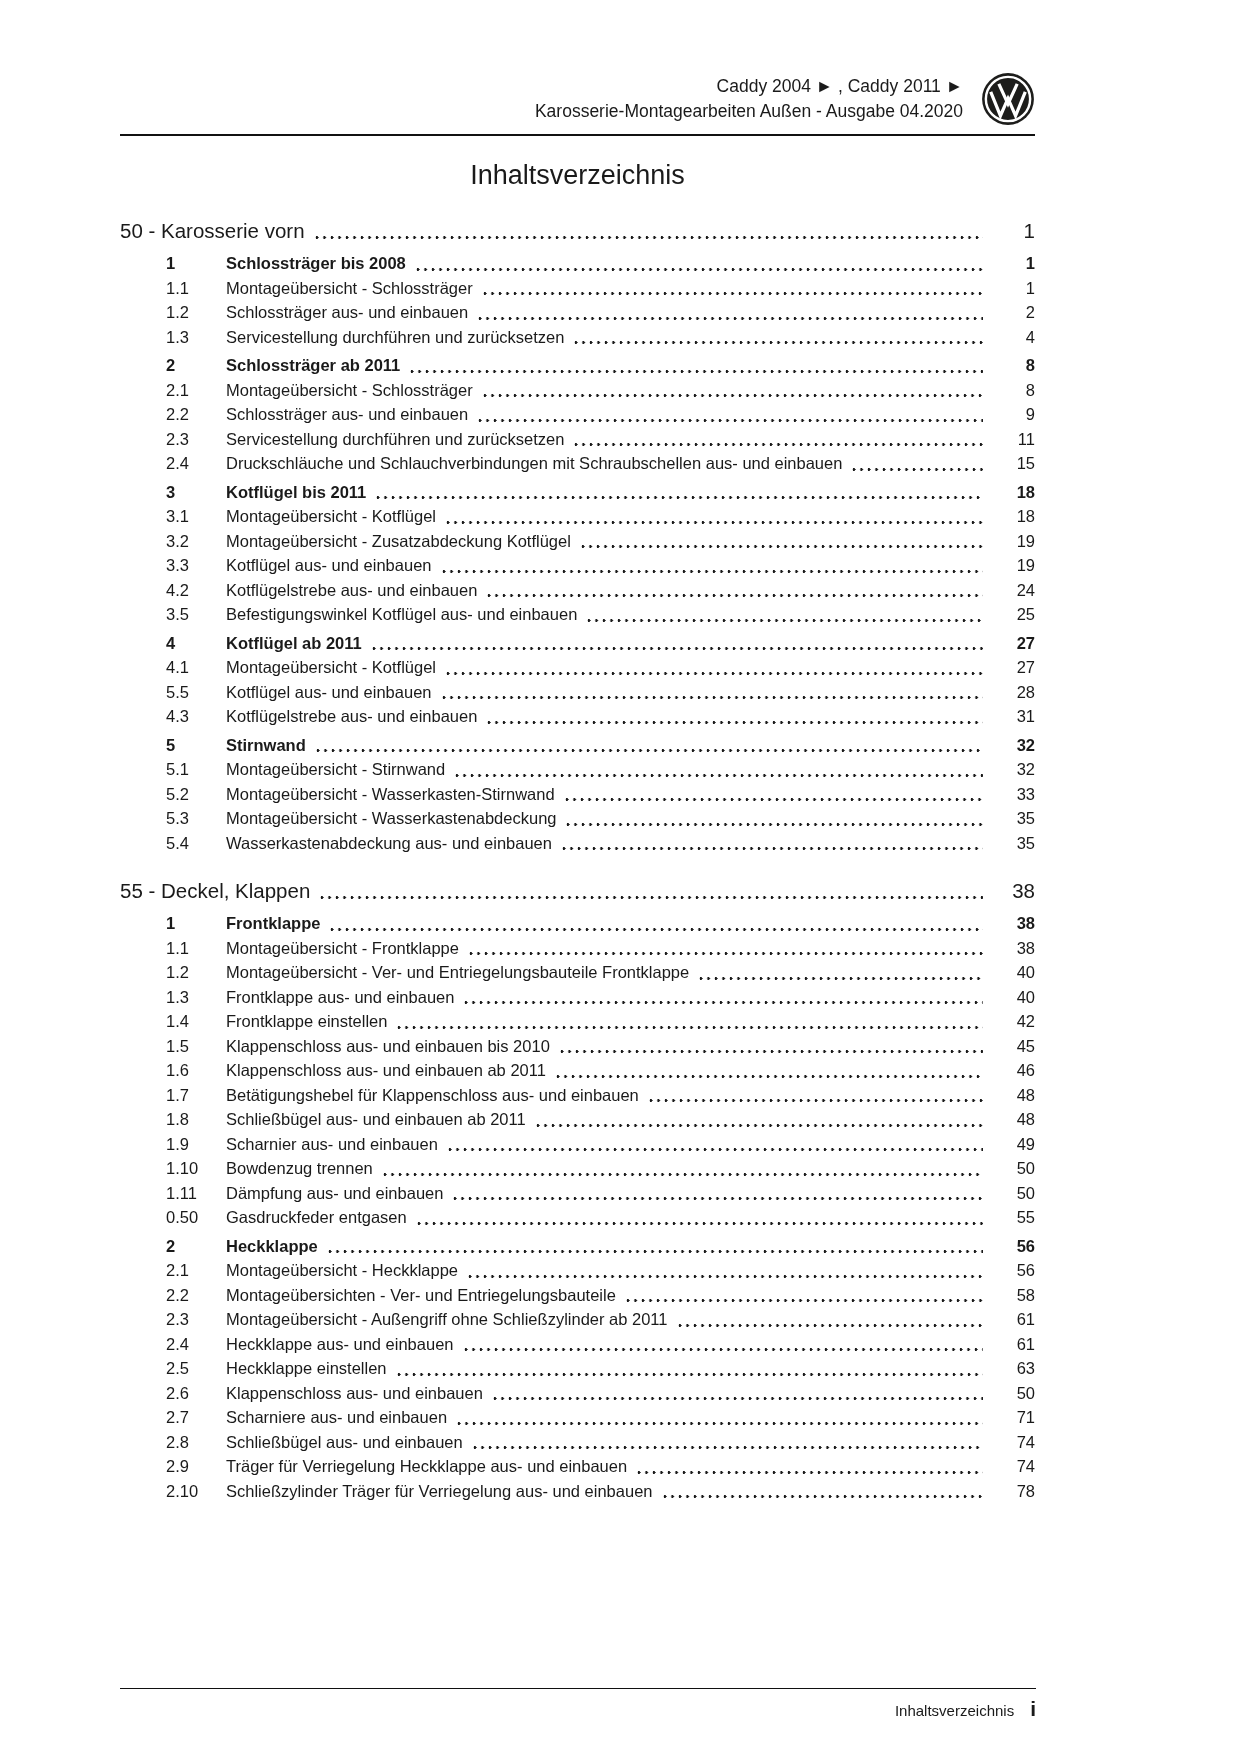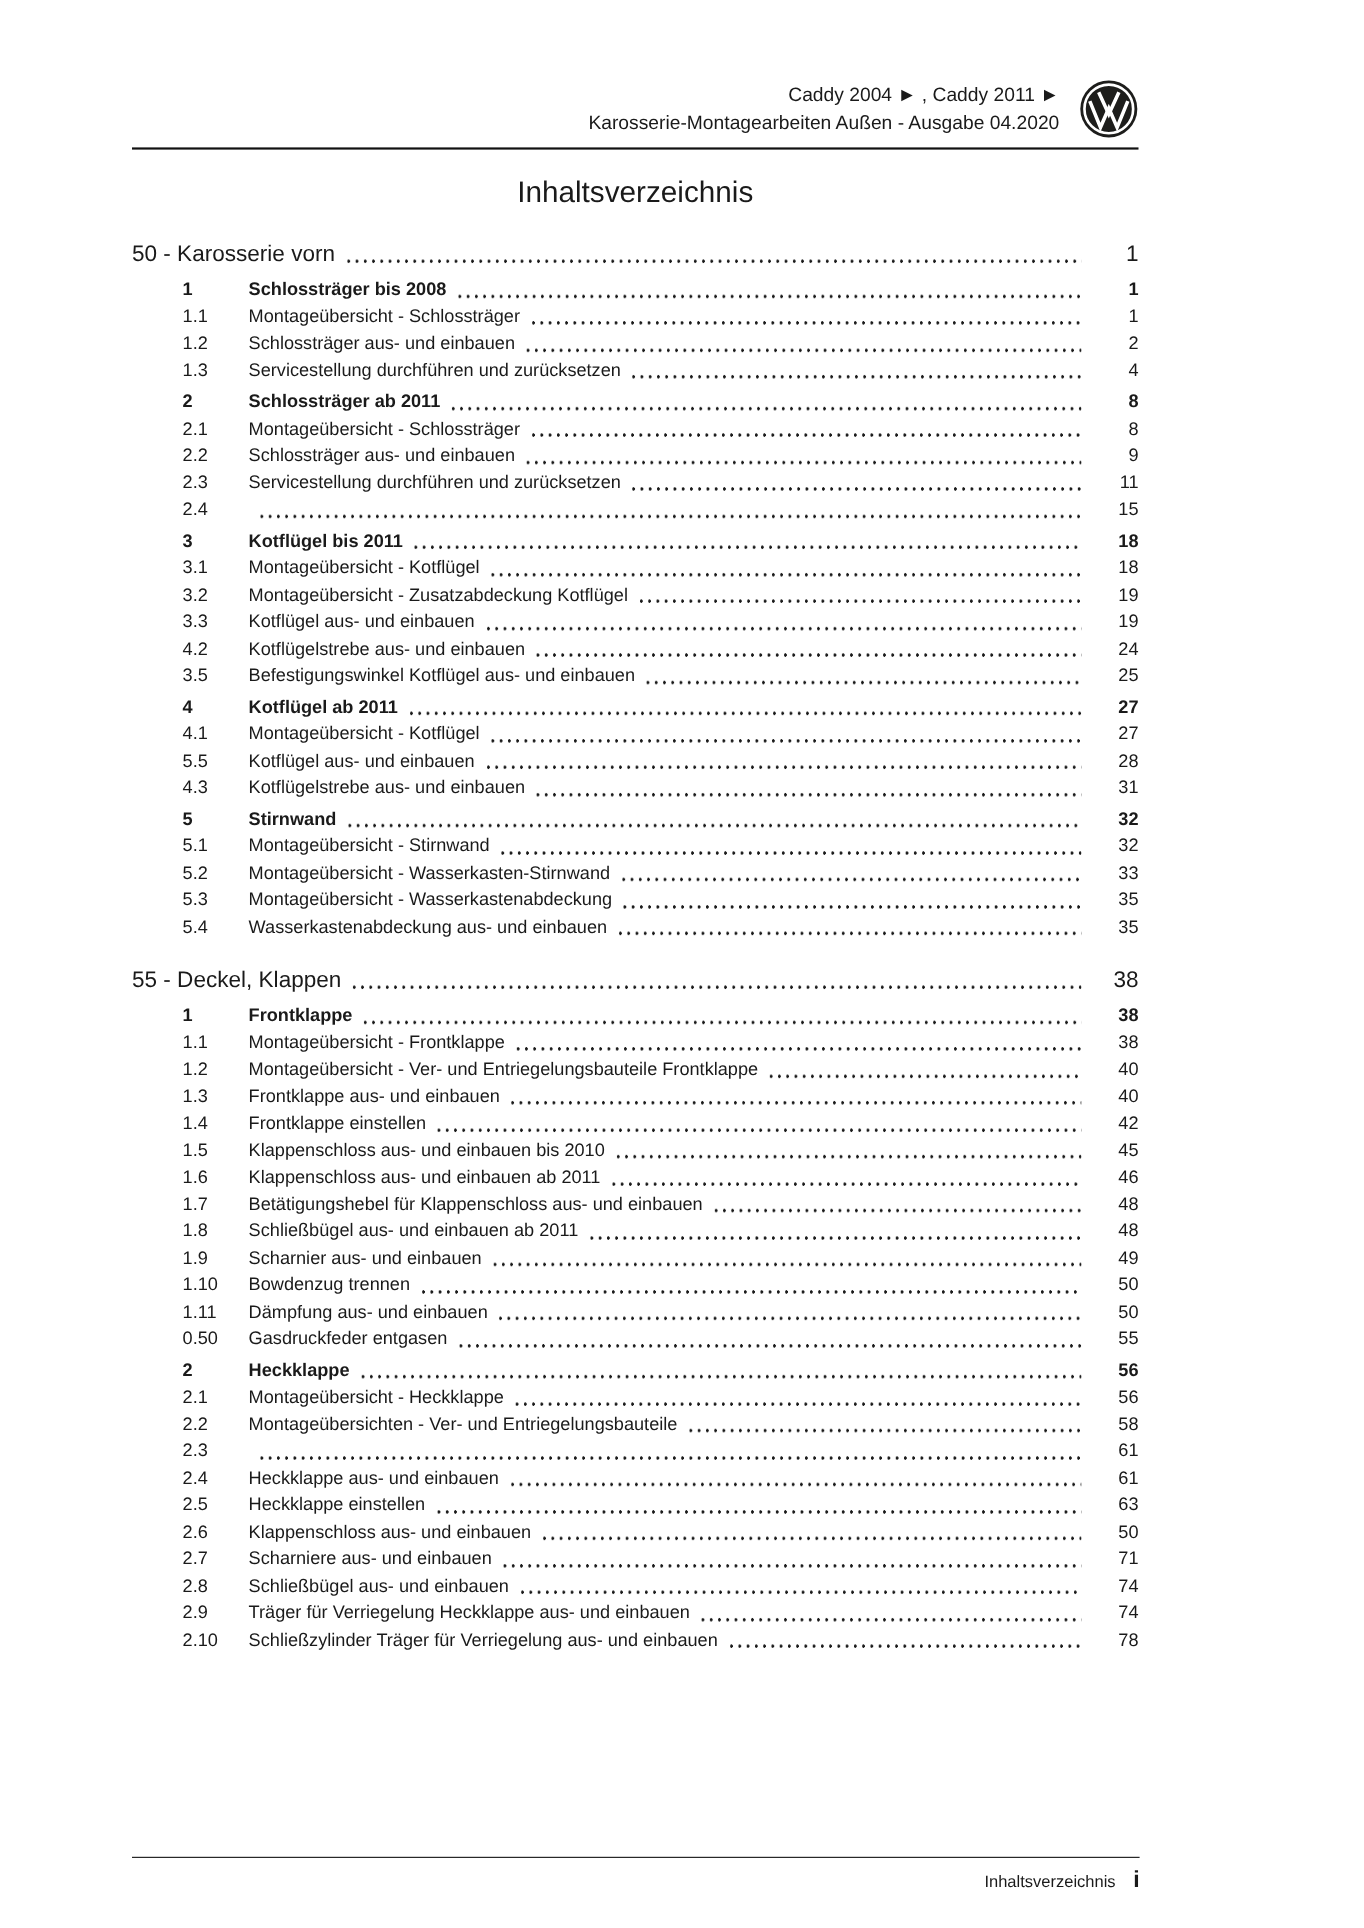--- a/index.html
+++ b/index.html
@@ -171,20 +171,21 @@
           <span class="pagenum">9</span>
         </div>
         <div class="entry-row">
           <span class="num">2.3</span>
           <span class="etitle">Servicestellung durchführen und zurücksetzen</span>
           <span class="leader"></span>
           <span class="pagenum">11</span>
         </div>
         <div class="entry-row">
           <span class="num">2.4</span>
+          <span class="etitle">Druckschläuche und Schlauchverbindungen mit Schraubschellen aus- und einbauen</span>
           <span class="leader"></span>
           <span class="pagenum">15</span>
         </div>
         <div class="entry-row bold">
           <span class="num">3</span>
           <span class="etitle">Kotflügel bis 2011</span>
           <span class="leader"></span>
           <span class="pagenum">18</span>
         </div>
         <div class="entry-row">
@@ -369,20 +370,21 @@
           <span class="pagenum">56</span>
         </div>
         <div class="entry-row">
           <span class="num">2.2</span>
           <span class="etitle">Montageübersichten - Ver- und Entriegelungsbauteile</span>
           <span class="leader"></span>
           <span class="pagenum">58</span>
         </div>
         <div class="entry-row">
           <span class="num">2.3</span>
+          <span class="etitle">Montageübersicht - Außengriff ohne Schließzylinder ab 2011</span>
           <span class="leader"></span>
           <span class="pagenum">61</span>
         </div>
         <div class="entry-row">
           <span class="num">2.4</span>
           <span class="etitle">Heckklappe aus- und einbauen</span>
           <span class="leader"></span>
           <span class="pagenum">61</span>
         </div>
         <div class="entry-row">

